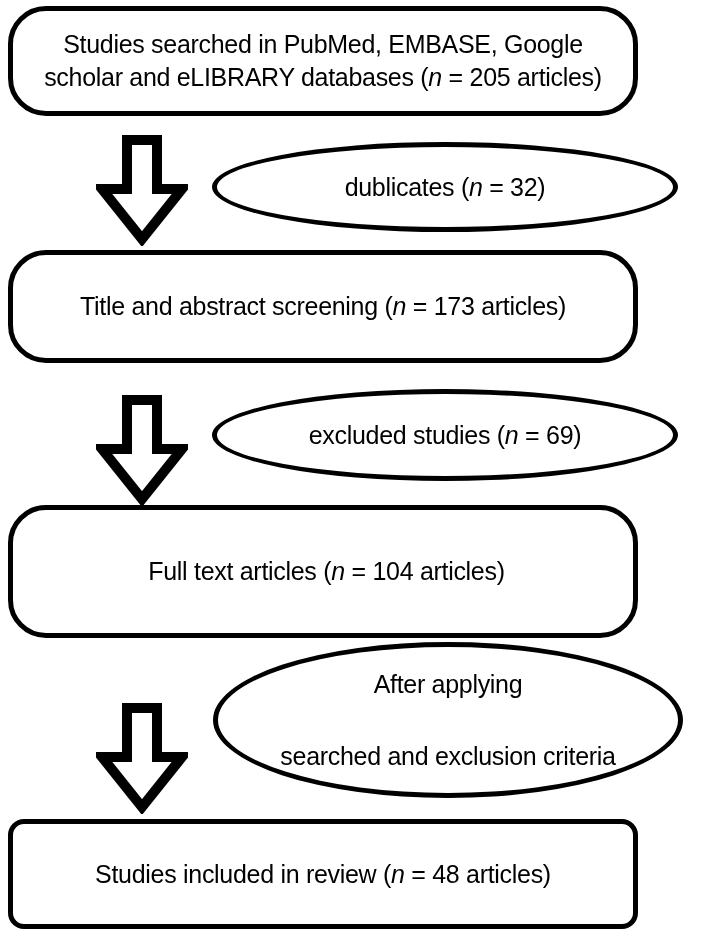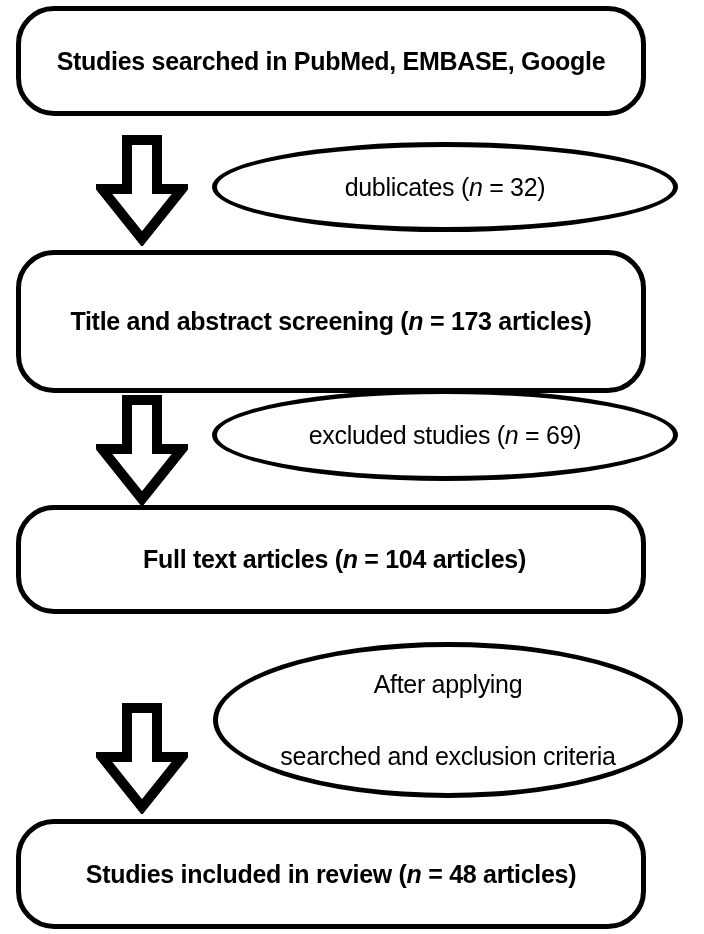--- a/index.html
+++ b/index.html
@@ -28,57 +28,57 @@
     align-items: center;
     justify-content: center;
     text-align: center;
     font-size: 25px;
     line-height: 1.32;
     letter-spacing: -0.3px;
     color: var(--text, #000000);
   }
   .box {
     border-radius: 38px;
-    left: 16px;
+    left: 8px;
     width: 630px;
-    font-weight: bold;
   }
   .ellipse {
     border-radius: 50%;
   }
   .node .line {
     white-space: nowrap;
   }
   .node .line i {
     font-style: italic;
   }
   .arrow {
     position: absolute;
     width: 92px;
     height: 112px;
     left: 96px;
   }
   #box-studies-searched   { top: 6px;   height: 110px; }
   #ellipse-duplicates     { left: 212px; top: 142px; width: 466px; height: 90px; }
   #arrow-1                { top: 134px; }
-  #box-title-abstract     { top: 250px; height: 143px; align-items: center; }
+  #box-title-abstract     { top: 250px; height: 113px; align-items: center; }
   #ellipse-excluded       { left: 212px; top: 389px; width: 466px; height: 92px; text-align: center; }
   #arrow-2                { top: 394px; }
-  #box-full-text          { top: 505px; height: 109px; padding-left: 7px; }
+  #box-full-text          { top: 505px; height: 133px; padding-left: 7px; }
   #ellipse-criteria       { left: 213px; top: 642px; width: 470px; height: 156px; gap: 39px; }
   #arrow-3                { top: 702px; }
-  #box-included           { top: 819px; height: 110px; }
+  #box-included           { top: 819px; height: 110px; border-radius: 16px; }
 </style>
 </head>
 <body>
 
 <div class="canvas">
 
   <div class="node box" id="box-studies-searched">
     <div class="line"><span>Studies searched in PubMed, EMBASE, Google</span></div>
+    <div class="line"><span>scholar and eLIBRARY databases (</span><i>n</i><span> = 205 articles)</span></div>
   </div>
 
   <svg class="arrow" id="arrow-1" viewBox="0 0 92 112">
     <path d="M31,6 L61,6 L61,55 L86,55 L46,105 L6,55 L31,55 Z" fill="#ffffff" stroke="#000000" stroke-width="10" stroke-linejoin="miter"></path>
   </svg>
 
   <div class="node ellipse" id="ellipse-duplicates">
     <div class="line"><span>dublicates (</span><i>n</i><span> = 32)</span></div>
   </div>
 

